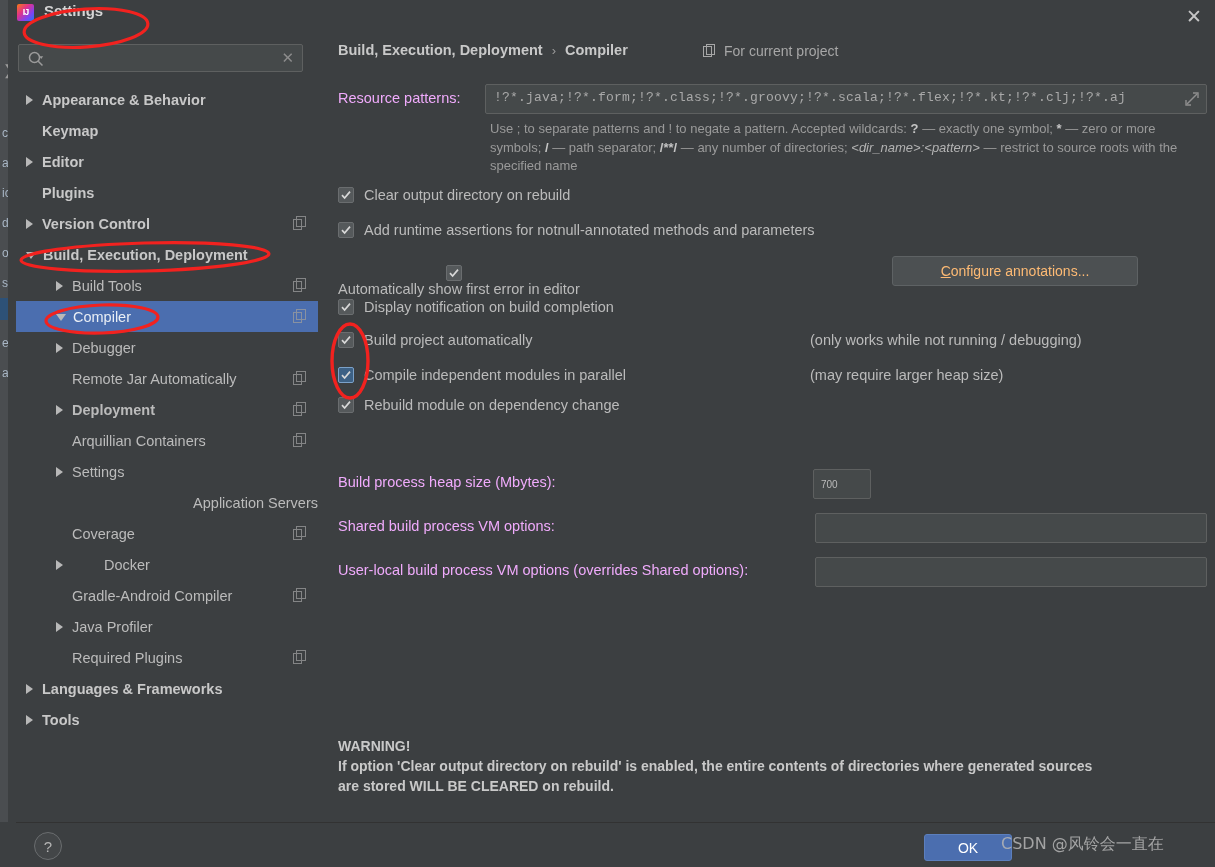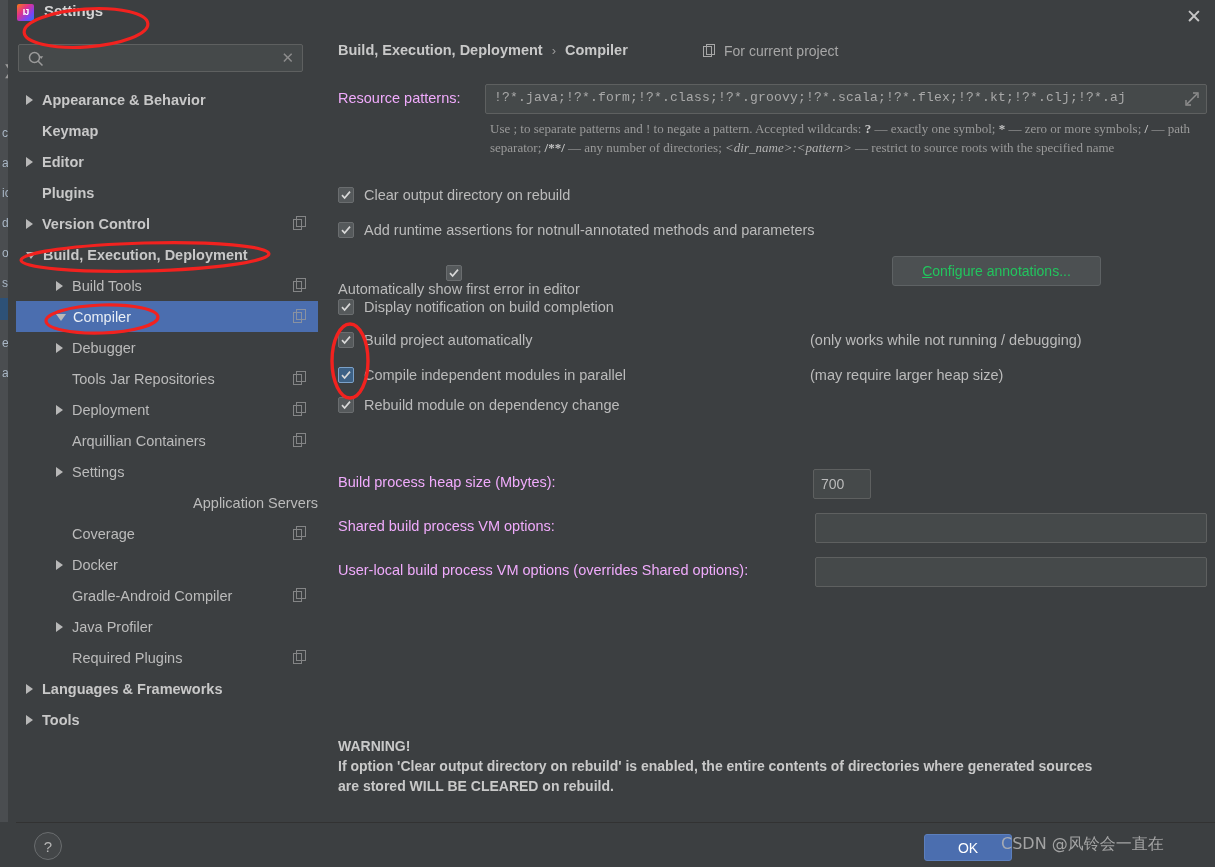--- a/index.html
+++ b/index.html
@@ -167,56 +167,56 @@
     font-size: 13px; color: #a9a9a9; white-space: nowrap; overflow: hidden;
     letter-spacing: .2px;
   }
   #res-expand {
     position: absolute; right: 5px; top: 5px; width: 18px; height: 18px;
     color: #8f8f8f; cursor: pointer;
   }
 
   #res-help {
     position: absolute; left: 160px; top: 84px; width: 716px;
-    font-size: 13px; color: #9a9a9a; line-height: 18.5px; font-family: Liberation Serif, serif;
+    font-size: 13px; color: #9a9a9a; line-height: 18.5px;
   }
   #res-help b { color: #c5c5c5; font-weight: bold; }
   #res-help i { font-style: italic; color: #b3b3b3; }
 
   .chk-row {
     position: absolute; left: 8px; display: flex; align-items: center;
   }
   .chk {
     width: 16px; height: 16px; box-sizing: border-box;
     border: 1px solid #6a6d6f; border-radius: 2px;
     background: #55595b;
     display: flex; align-items: center; justify-content: center;
     flex: 0 0 auto; margin-right: 10px; cursor: pointer;
   }
   .chk.focused { background: #3d6185; border-color: #7ba1c9; }
   .chk svg { display: block; }
   .chk-label { font-size: 14.5px; color: #bbbbbb; white-space: nowrap; }
 
   #configure-btn {
     position: absolute; left: 562px; top: 220px;
-    width: 209px; height: 30px;
+    width: 246px; height: 30px;
     background: #4c5052; border: 1px solid #5e6264; border-radius: 3px;
-    color: #22c55e; font-size: 14px; cursor: pointer;
+    color: #fdba74; font-size: 14px; cursor: pointer;
     font-family: "Liberation Sans", sans-serif;
   }
   #configure-btn u { text-decoration: underline; }
 
   .hint {
     position: absolute; font-size: 14.5px; color: #bbbbbb; white-space: nowrap;
   }
 
   .txt-input {
     position: absolute; background: #45494a;
     border: 1px solid #5e6060; border-radius: 2px; box-sizing: border-box;
-    color: #bbbbbb; font-size: 14px; padding: 0 7px;
+    color: #bbbbbb; font-size: 10px; padding: 0 7px;
     font-family: "Liberation Sans", sans-serif; outline: none;
   }
 
   #warning {
     position: absolute; left: 8px; top: 700px; width: 870px;
     font-size: 14px; color: #c9c9c9; font-weight: bold; line-height: 20px;
   }
 
   
   #bottombar {
@@ -335,27 +335,27 @@
             <rect x="0.5" y="3.5" width="8" height="10" fill="none" stroke="#9d9d9d"></rect>
             <rect x="3.5" y="0.5" width="9" height="10" fill="none" stroke="#9d9d9d"></rect>
           </svg>
         </div>
         <div class="tree-row" style="padding-left: 40px;">
           <span class="tree-arrow "></span>
           <span class="tree-label">Debugger</span>
         </div>
         <div class="tree-row" style="padding-left: 40px;">
           <span class="tree-arrow none"></span>
-          <span class="tree-label">Tools Jar Repositories</span>
-          <svg class="copy-icon" viewBox="0 0 13 14">
-            <rect x="0.5" y="3.5" width="8" height="10" fill="none" stroke="#9d9d9d"></rect>
-            <rect x="3.5" y="0.5" width="9" height="10" fill="none" stroke="#9d9d9d"></rect>
-          </svg>
-        </div>
-        <div class="tree-row" style="padding-left: 40px;">
+          <span class="tree-label">Remote Jar Automatically</span>
+          <svg class="copy-icon" viewBox="0 0 13 14">
+            <rect x="0.5" y="3.5" width="8" height="10" fill="none" stroke="#9d9d9d"></rect>
+            <rect x="3.5" y="0.5" width="9" height="10" fill="none" stroke="#9d9d9d"></rect>
+          </svg>
+        </div>
+        <div class="tree-row" style="padding-left: 40px; font-weight: bold;">
           <span class="tree-arrow "></span>
           <span class="tree-label">Deployment</span>
           <svg class="copy-icon" viewBox="0 0 13 14">
             <rect x="0.5" y="3.5" width="8" height="10" fill="none" stroke="#9d9d9d"></rect>
             <rect x="3.5" y="0.5" width="9" height="10" fill="none" stroke="#9d9d9d"></rect>
           </svg>
         </div>
         <div class="tree-row" style="padding-left: 40px;">
           <span class="tree-arrow none"></span>
           <span class="tree-label">Arquillian Containers</span>
@@ -373,21 +373,21 @@
           <span class="tree-label">Application Servers</span>
         </div>
         <div class="tree-row" style="padding-left: 40px;">
           <span class="tree-arrow none"></span>
           <span class="tree-label">Coverage</span>
           <svg class="copy-icon" viewBox="0 0 13 14">
             <rect x="0.5" y="3.5" width="8" height="10" fill="none" stroke="#9d9d9d"></rect>
             <rect x="3.5" y="0.5" width="9" height="10" fill="none" stroke="#9d9d9d"></rect>
           </svg>
         </div>
-        <div class="tree-row" style="padding-left: 40px;">
+        <div class="tree-row" style="padding-left: 40px; gap: 32px;">
           <span class="tree-arrow "></span>
           <span class="tree-label">Docker</span>
         </div>
         <div class="tree-row" style="padding-left: 40px;">
           <span class="tree-arrow none"></span>
           <span class="tree-label">Gradle-Android Compiler</span>
           <svg class="copy-icon" viewBox="0 0 13 14">
             <rect x="0.5" y="3.5" width="8" height="10" fill="none" stroke="#9d9d9d"></rect>
             <rect x="3.5" y="0.5" width="9" height="10" fill="none" stroke="#9d9d9d"></rect>
           </svg>

